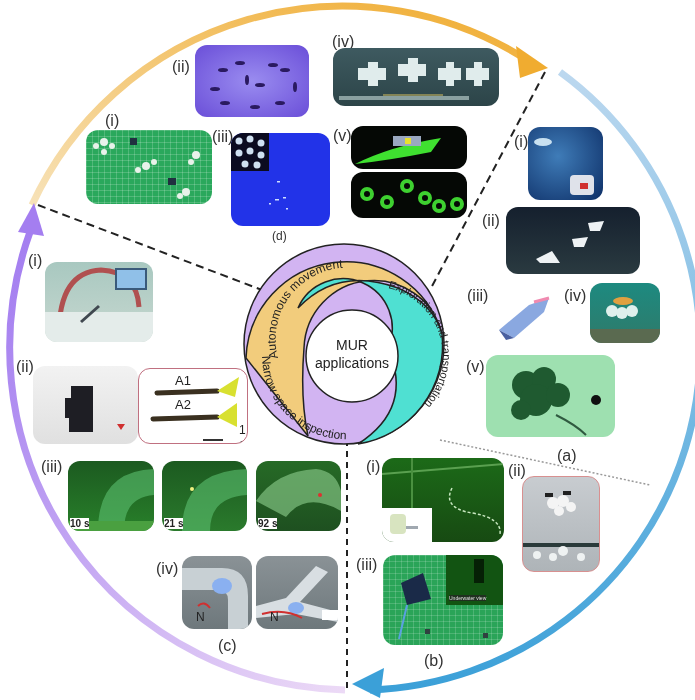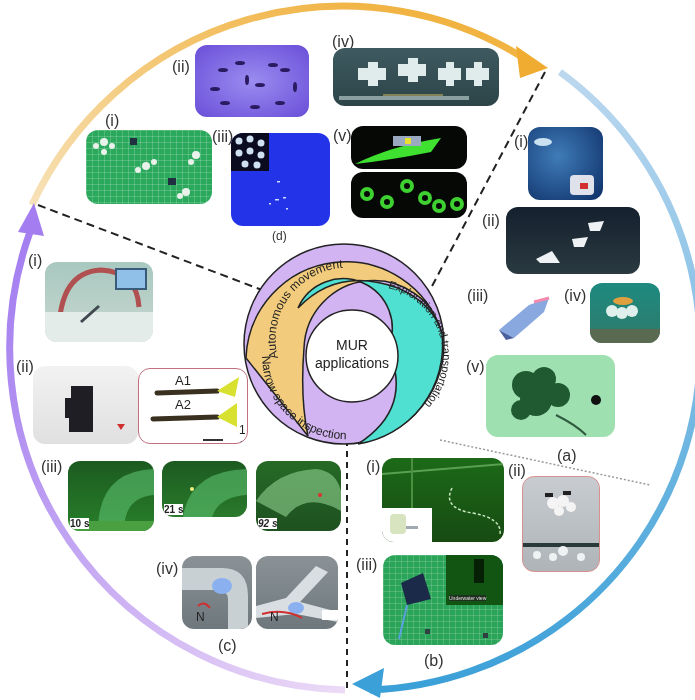--- a/index.html
+++ b/index.html
@@ -283,28 +283,28 @@
   <div class="abs" style="left:64px;top:70px;width:20px;height:2px;background:#333;"></div>
 </div>
 <span class="panel-lbl" style="left:41px;top:458px;">(iii)</span>
 <div class="img" style="left:68px;top:461px;width:86px;height:70px;background:linear-gradient(#1c5a20,#28802a);">
   <svg width="86" height="70">
       <path d="M30 70 Q30 10 86 8 L86 34 Q56 36 56 70z" fill="#5cc070" opacity="0.6"></path>
       <rect x="0" y="60" width="86" height="10" fill="#4aa040"></rect>
     </svg>
   <span class="tstamp">10 s</span>
 </div>
-<div class="img" style="left:162px;top:461px;width:85px;height:56px;background:linear-gradient(#1c5a20,#2a7a2c);">
+<div class="img" style="left:162px;top:461px;width:85px;height:70px;background:linear-gradient(#1c5a20,#2a7a2c);">
   <svg width="85" height="70">
       <path d="M20 70 Q20 10 85 8 L85 34 Q48 36 48 70z" fill="#5cc070" opacity="0.6"></path>
       <circle cx="30" cy="28" r="2" fill="#f0f080"></circle>
     </svg>
   <span class="tstamp">21 s</span>
 </div>
-<div class="img" style="left:256px;top:461px;width:85px;height:70px;background:linear-gradient(#266a26,#1e5020);font-style:italic;">
+<div class="img" style="left:256px;top:461px;width:85px;height:70px;background:linear-gradient(#266a26,#1e5020);">
   <svg width="85" height="70">
       <path d="M0 40 Q20 10 60 8 Q80 10 85 30 L85 50 Q50 30 30 56z" fill="#80c080" opacity="0.7"></path>
       <circle cx="64" cy="34" r="2" fill="#e03030"></circle>
     </svg>
   <span class="tstamp">92 s</span>
 </div>
 <span class="panel-lbl" style="left:156px;top:560px;">(iv)</span>
 <div class="img" style="left:182px;top:556px;width:70px;height:73px;background:linear-gradient(#8a9296,#6e787c);">
   <svg width="70" height="73">
       <path d="M0 12 L40 12 Q66 12 66 40 L66 73 L46 73 L46 44 Q46 34 36 34 L0 34z" fill="#c8d0d4"></path>

